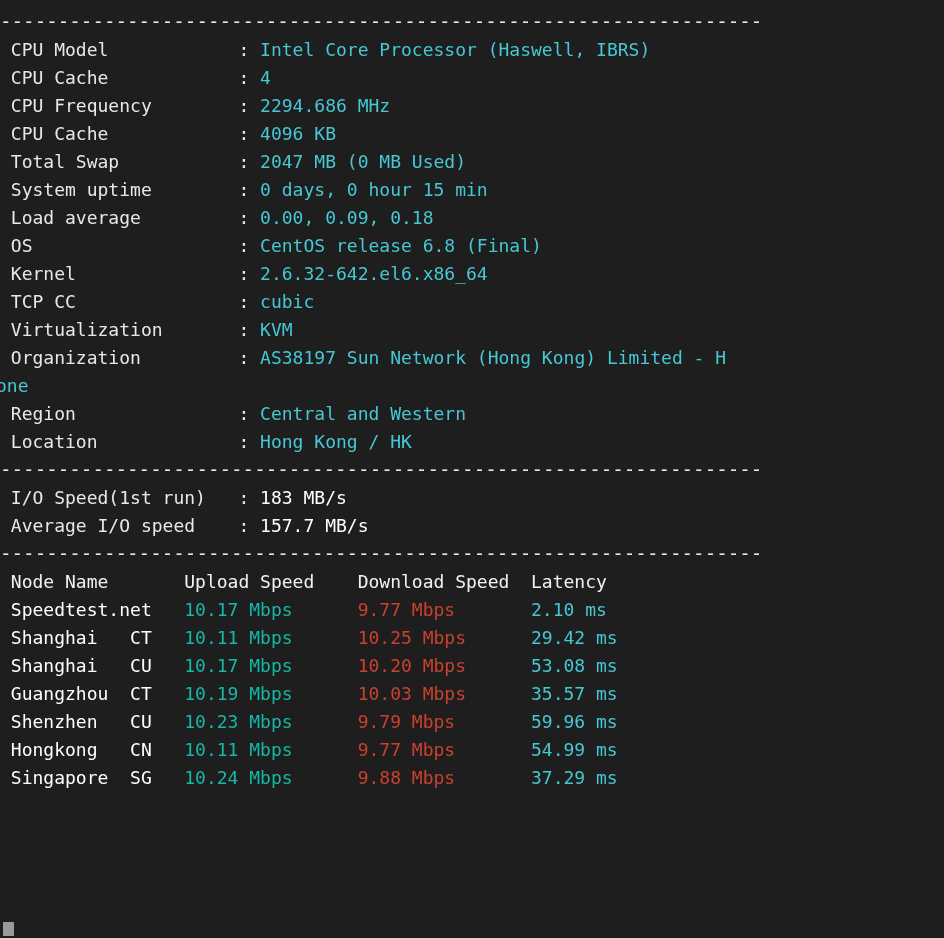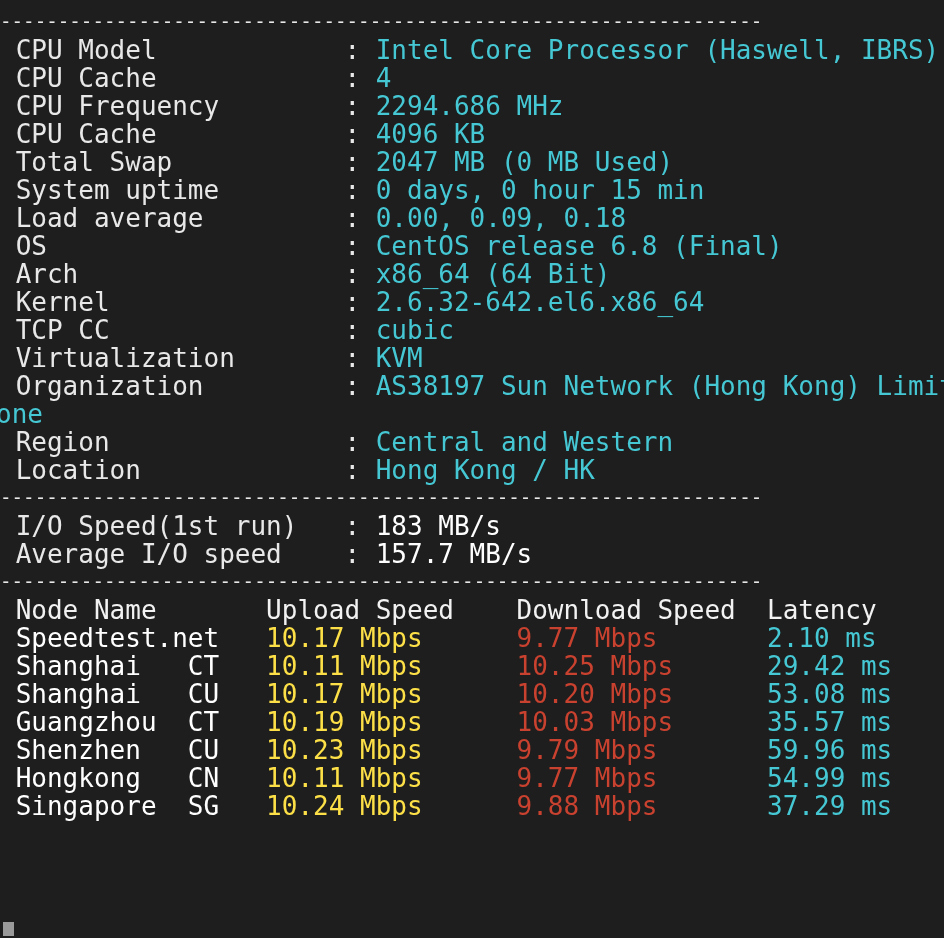--- a/index.html
+++ b/index.html
@@ -16,42 +16,42 @@
   #terminal {
     width: 944px;
     height: 938px;
     background: #1e1e1e;
     box-sizing: border-box;
     padding: 0 0 0 0;
     position: relative;
     overflow: hidden;
   }
   .line {
-    font-size: 26px;
+    font-size: 18px;
     line-height: 28px;
     height: 28px;
     white-space: pre;
     letter-spacing: 0px;
     color: #e8e8e8;
     font-family: "DejaVu Sans Mono", "Liberation Mono", monospace;
   }
   .sep {
     color: #e8e8e8;
     font-size: 19.2px;
     line-height: 28px;
     height: 28px;
     white-space: pre;
     overflow: hidden;
     font-family: "DejaVu Sans Mono", "Liberation Mono", monospace;
   }
   .lbl   { color: #e8e8e8; }
   .colon { color: #e8e8e8; }
   .cyan  { color: #45c8d4; }
   .yellow{ color: #ffffff; }
-  .green { color: #fde047; }
+  .green { color: #14b8a6; }
   .red   { color: #c9412f; }
   .white { color: #f2f2f2; }
   .cursor {
     position: absolute;
     left: 3px;
     top: 922px;
     width: 11px;
     height: 14px;
     background: #9a9a9a;
   }
@@ -68,21 +68,20 @@
 
   <div id="sysinfo">
       <div class="line"><span class="lbl"> CPU Model            </span><span class="colon">: </span><span class="cyan">Intel Core Processor (Haswell, IBRS)</span></div>
       <div class="line"><span class="lbl"> CPU Cache            </span><span class="colon">: </span><span class="cyan">4</span></div>
       <div class="line"><span class="lbl"> CPU Frequency        </span><span class="colon">: </span><span class="cyan">2294.686 MHz</span></div>
       <div class="line"><span class="lbl"> CPU Cache            </span><span class="colon">: </span><span class="cyan">4096 KB</span></div>
       <div class="line"><span class="lbl"> Total Swap           </span><span class="colon">: </span><span class="cyan">2047 MB (0 MB Used)</span></div>
       <div class="line"><span class="lbl"> System uptime        </span><span class="colon">: </span><span class="cyan">0 days, 0 hour 15 min</span></div>
       <div class="line"><span class="lbl"> Load average         </span><span class="colon">: </span><span class="cyan">0.00, 0.09, 0.18</span></div>
       <div class="line"><span class="lbl"> OS                   </span><span class="colon">: </span><span class="cyan">CentOS release 6.8 (Final)</span></div>
-      <div class="line"><span class="lbl"> Arch                 </span><span class="colon">: </span><span class="cyan">x86_64 (64 Bit)</span></div>
       <div class="line"><span class="lbl"> Kernel               </span><span class="colon">: </span><span class="cyan">2.6.32-642.el6.x86_64</span></div>
       <div class="line"><span class="lbl"> TCP CC               </span><span class="colon">: </span><span class="cyan">cubic</span></div>
       <div class="line"><span class="lbl"> Virtualization       </span><span class="colon">: </span><span class="cyan">KVM</span></div>
       <div class="line"><span class="lbl"> Organization         </span><span class="colon">: </span><span class="cyan">AS38197 Sun Network (Hong Kong) Limited - H</span></div>
       <div class="line cyan" style="margin-left: -4px;">one</div>
       <div class="line"><span class="lbl"> Region               </span><span class="colon">: </span><span class="cyan">Central and Western</span></div>
       <div class="line"><span class="lbl"> Location             </span><span class="colon">: </span><span class="cyan">Hong Kong / HK</span></div>
     </div>
 
   <div class="sep"><span id="sep2">------------------------------------------------------------------</span></div>

